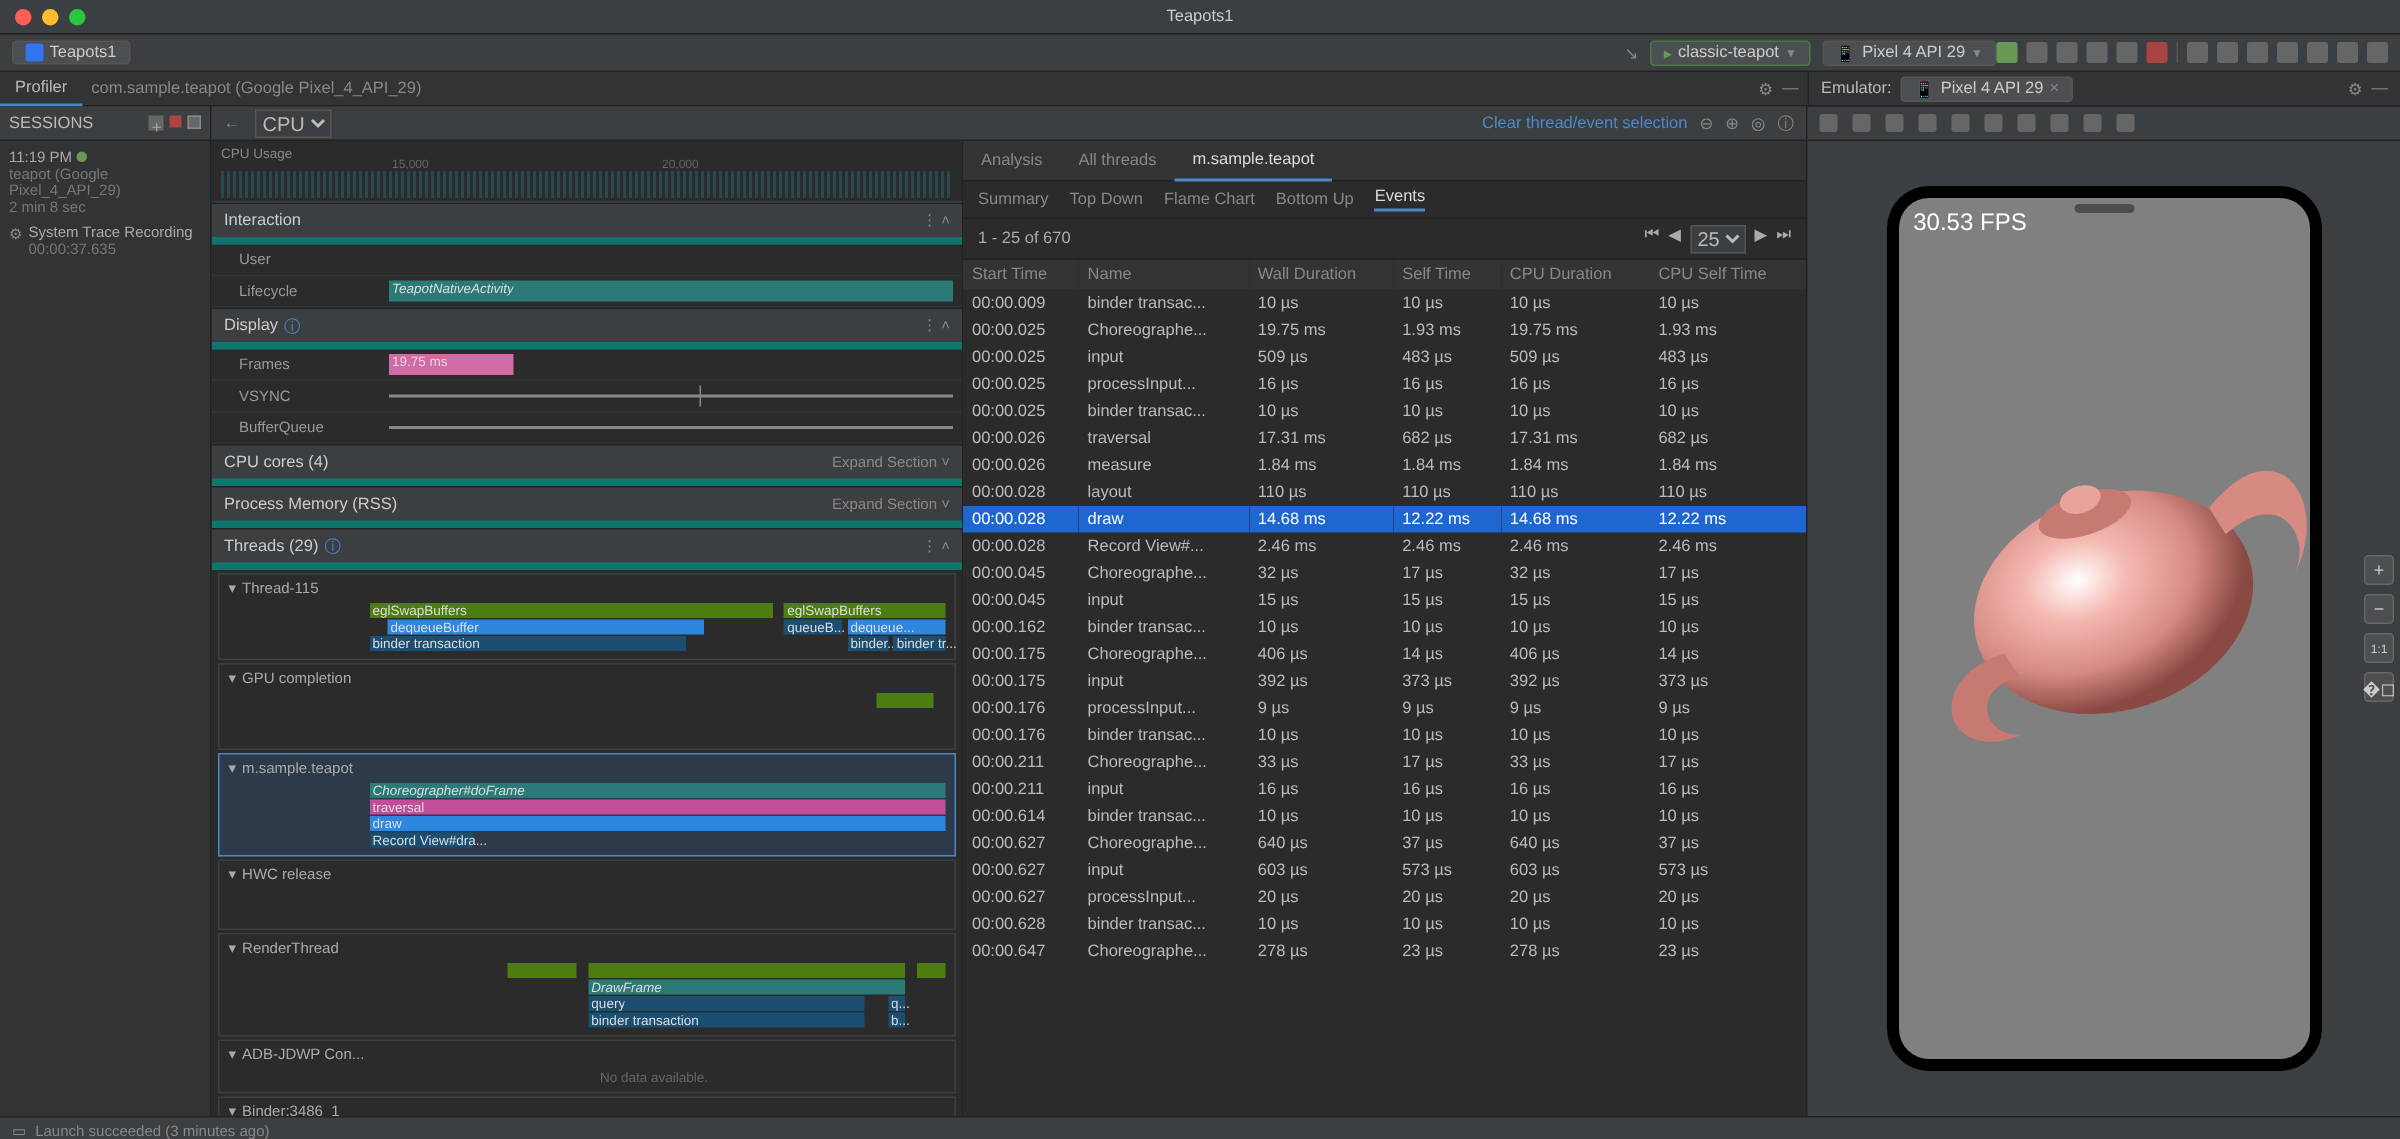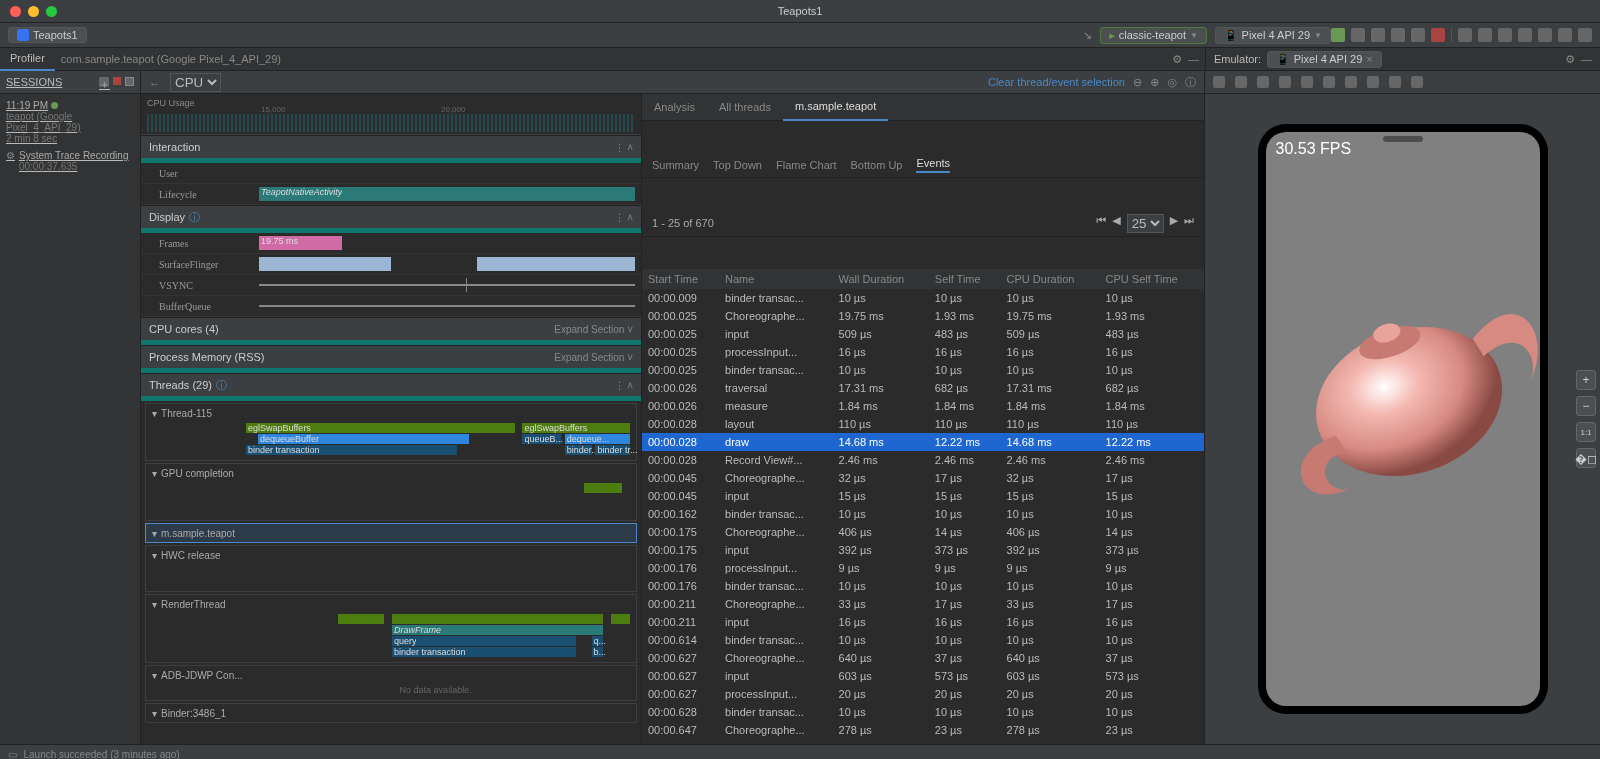--- a/index.html
+++ b/index.html
@@ -12,50 +12,50 @@
   .tab-chip{background:#4b4f52;border:1px solid #555;border-radius:3px;padding:1px 8px;margin-left:8px;display:flex;align-items:center;gap:4px;color:#ccc;}
   .tab-chip.green{border-color:#4a7a3f;}
   .mini-icon{width:12px;height:12px;display:inline-block;}
   .spacer{flex:1;}
   .icon-strip{display:flex;gap:6px;margin-right:8px;align-items:center;}
   .icon-strip .ic{width:14px;height:14px;background:#666;border-radius:2px;}
   .sub-row{height:22px;background:#313335;display:flex;align-items:center;border-bottom:1px solid #222;}
   .sub-row .profiler-tab{padding:0 10px;color:#bbb;border-bottom:2px solid #4a88c7;height:22px;line-height:22px;}
   .sub-row .target{color:#888;padding:0 6px;}
   .body{display:flex;height:calc(100vh - 22px - 24px - 22px - 18px);}
-  .sessions{width:140px;background:#313335;border-right:1px solid #222;text-decoration:underline;}
+  .sessions{width:140px;background:#313335;border-right:1px solid #222;}
   .sess-head{height:22px;display:flex;align-items:center;justify-content:space-between;padding:0 6px;background:#3c3f41;border-bottom:1px solid #222;}
   .sess-head .btns{display:flex;gap:4px;}
   .sess-head .btns span{width:10px;height:10px;background:#666;}
   .sess-body{padding:6px;font-size:10px;color:#aaa;}
   .dot-green{width:7px;height:7px;background:#6a9955;border-radius:50%;display:inline-block;margin-left:3px;}
   .center{flex:1;display:flex;flex-direction:column;min-width:0;}
   .center-top{height:22px;background:#3c3f41;display:flex;align-items:center;padding:0 8px;border-bottom:1px solid #222;}
   .center-top .back{color:#888;margin-right:10px;}
   .center-top select{background:#3c3f41;color:#bbb;border:1px solid #555;}
   .link{color:#4a88c7;cursor:pointer;}
   .center-top .rt{margin-left:auto;display:flex;gap:8px;align-items:center;}
   .center-body{flex:1;display:flex;min-height:0;}
   .trace{flex:0 0 500px;background:#2b2b2b;border-right:1px solid #222;overflow:auto;}
   .cpu-usage{height:36px;border-bottom:1px solid #3c3f41;padding:2px 6px;position:relative;}
   .spark{position:absolute;left:6px;right:6px;bottom:2px;height:18px;background:repeating-linear-gradient(90deg,#27494b 0 2px,transparent 2px 4px);}
   .row-head{height:22px;background:#3c3f41;display:flex;align-items:center;padding:0 8px;border-top:1px solid #222;border-bottom:5px solid #0f766e;color:#ccc;}
   .row-head .exp{margin-left:auto;color:#888;font-size:10px;}
   .lane{display:flex;align-items:center;height:20px;border-bottom:1px solid #313335;}
-  .lane .lab{width:100px;padding-left:18px;color:#999;font-size:10px;display:flex;align-items:center;gap:4px;font-family:Liberation Serif, serif;}
+  .lane .lab{width:100px;padding-left:18px;color:#999;font-size:10px;display:flex;align-items:center;gap:4px;}
   .lane .track{flex:1;height:14px;position:relative;margin-right:6px;}
   .barseg{position:absolute;top:0;bottom:0;}
   .teal{background:#2b7a78;font-style:italic;} .pink{background:#d16ba5;color:#fff;} .cyan{background:#4d7c0f;} .blue{background:#2e86de;} .dkblue{background:#1b4f72;}
   .seg-label{position:absolute;left:2px;top:0;font-size:9px;color:#ddd;white-space:nowrap;overflow:hidden;}
   .thread-block{border:1px solid #3c3f41;margin:2px 4px;}
   .thread-block.sel{border:1px solid #4a88c7;background:#2d3a4a;}
   .thread-head{height:18px;display:flex;align-items:center;padding:0 6px;font-size:10px;color:#aaa;gap:4px;}
   .tlines{padding:0 0 4px 100px;}
   .tline{height:10px;position:relative;margin:1px 6px 1px 0;}
-  .events{flex:1;display:flex;flex-direction:column;min-width:0;gap:32px;}
+  .events{flex:1;display:flex;flex-direction:column;min-width:0;}
   .ev-tabs{height:26px;background:#313335;display:flex;align-items:center;border-bottom:1px solid #222;}
   .ev-tabs .t{padding:0 12px;height:26px;line-height:26px;color:#888;cursor:pointer;}
   .ev-tabs .t.active{color:#ddd;border-bottom:2px solid #4a88c7;}
   .ev-sub{height:24px;display:flex;align-items:center;padding:0 10px;gap:14px;border-bottom:1px solid #222;}
   .ev-sub .s{color:#888;cursor:pointer;} .ev-sub .s.active{color:#ddd;border-bottom:2px solid #4a88c7;padding-bottom:2px;}
   .pager{height:26px;display:flex;align-items:center;padding:0 10px;gap:8px;border-bottom:1px solid #222;color:#aaa;}
   .pager .nav{margin-left:auto;display:flex;gap:6px;}
   .pager select{background:#3c3f41;color:#bbb;border:1px solid #555;}
   .ev-table{flex:1;overflow:auto;}
   .ev-table table{width:100%;border-collapse:collapse;font-size:11px;}
@@ -222,29 +222,20 @@
               <span>Frames</span>
             </div>
             <div class="track">
               <div class="barseg pink" style="left:0;width:22%">
                 <span class="seg-label">19.75 ms</span>
               </div>
             </div>
           </div>
         <div class="lane">
             <div class="lab">
-              <span>SurfaceFlinger</span>
-            </div>
-            <div class="track">
-              <div class="barseg" style="left:0;width:35%;background:#9bb7d4"></div>
-              <div class="barseg" style="left:58%;width:42%;background:#9bb7d4"></div>
-            </div>
-          </div>
-        <div class="lane">
-            <div class="lab">
               <span>VSYNC</span>
             </div>
             <div class="track">
               <div style="position:absolute;left:0;right:0;top:6px;height:2px;background:#888"></div>
               <div style="position:absolute;left:55%;width:1px;top:0;bottom:0;background:#888"></div>
             </div>
           </div>
         <div class="lane">
             <div class="lab">
               <span>BufferQueue</span>
@@ -319,20 +310,42 @@
               <div class="tline"></div>
               <div class="tline"></div>
             </div>
         </div>
 
         <div class="thread-block sel">
           <div class="thread-head">
               <span>▾</span>
               <span>m.sample.teapot</span>
             </div>
+          <div class="tlines">
+            <div class="tline">
+                <div class="barseg teal" style="left:0;right:0">
+                  <span class="seg-label">Choreographer#doFrame</span>
+                </div>
+              </div>
+            <div class="tline">
+                <div class="barseg" style="left:0;right:0;background:#c44d9b">
+                  <span class="seg-label">traversal</span>
+                </div>
+              </div>
+            <div class="tline">
+                <div class="barseg blue" style="left:0;right:0">
+                  <span class="seg-label">draw</span>
+                </div>
+              </div>
+            <div class="tline">
+                <div class="barseg dkblue" style="left:0;width:18%">
+                  <span class="seg-label">Record View#dra...</span>
+                </div>
+              </div>
+          </div>
         </div>
 
         <div class="thread-block">
           <div class="thread-head">
               <span>▾</span>
               <span>HWC release</span>
             </div>
           <div class="tlines">
               <div class="tline"></div>
               <div class="tline"></div>

